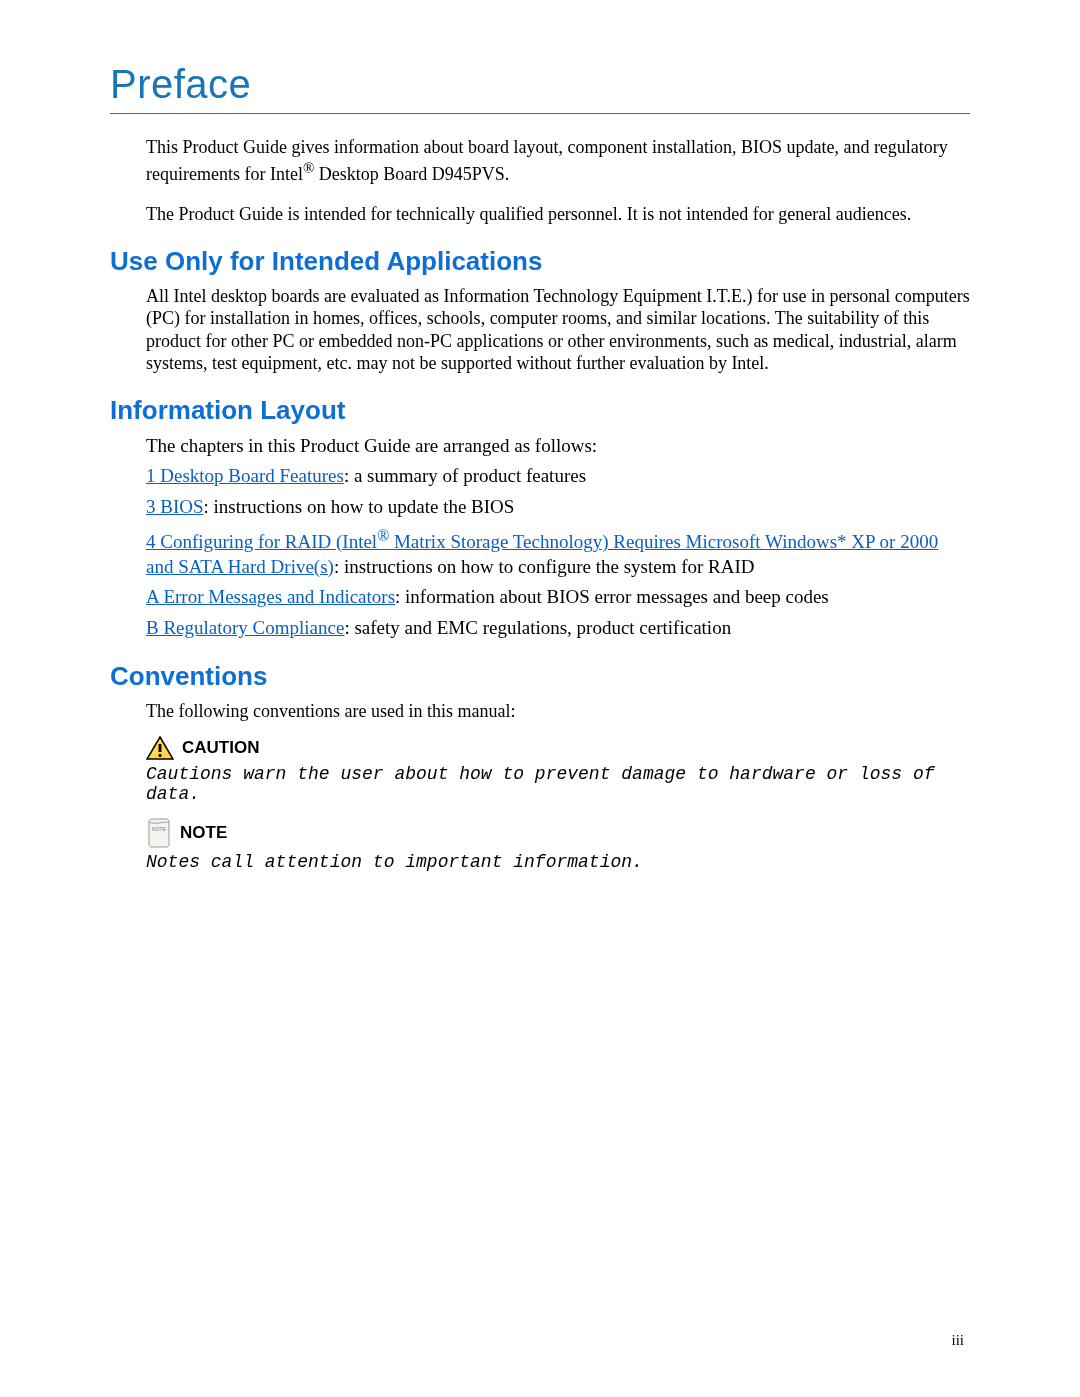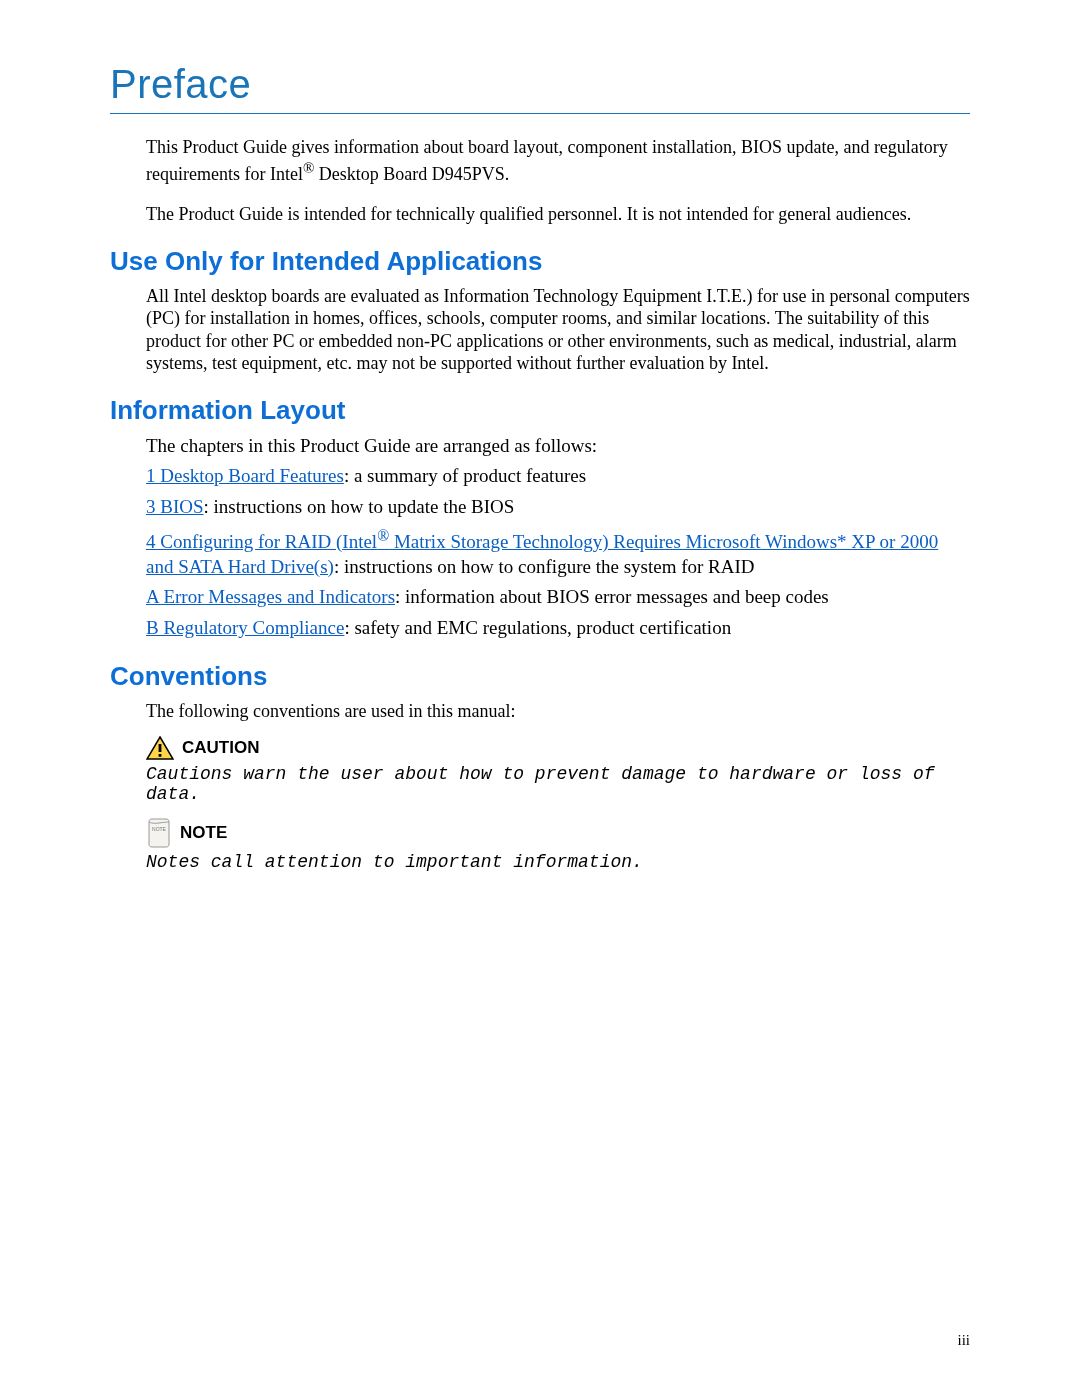--- a/index.html
+++ b/index.html
@@ -70,21 +70,21 @@
     font-size: 18px;
     margin: 4px 0 12px 0;
     font-family: Liberation Mono, monospace;
   }
   .caution-icon svg, .note-icon svg {
     display: block;
   }
   .page-num {
     position: absolute;
     bottom: 48px;
-    right: 110px;
+    right: 116px;
     font-size: 15px;
     font-family: "Times New Roman", serif;
   }
 </style>
 </head>
 <body>
 
 <div class="page">
 
   <h1 class="doc-title">Preface</h1>

